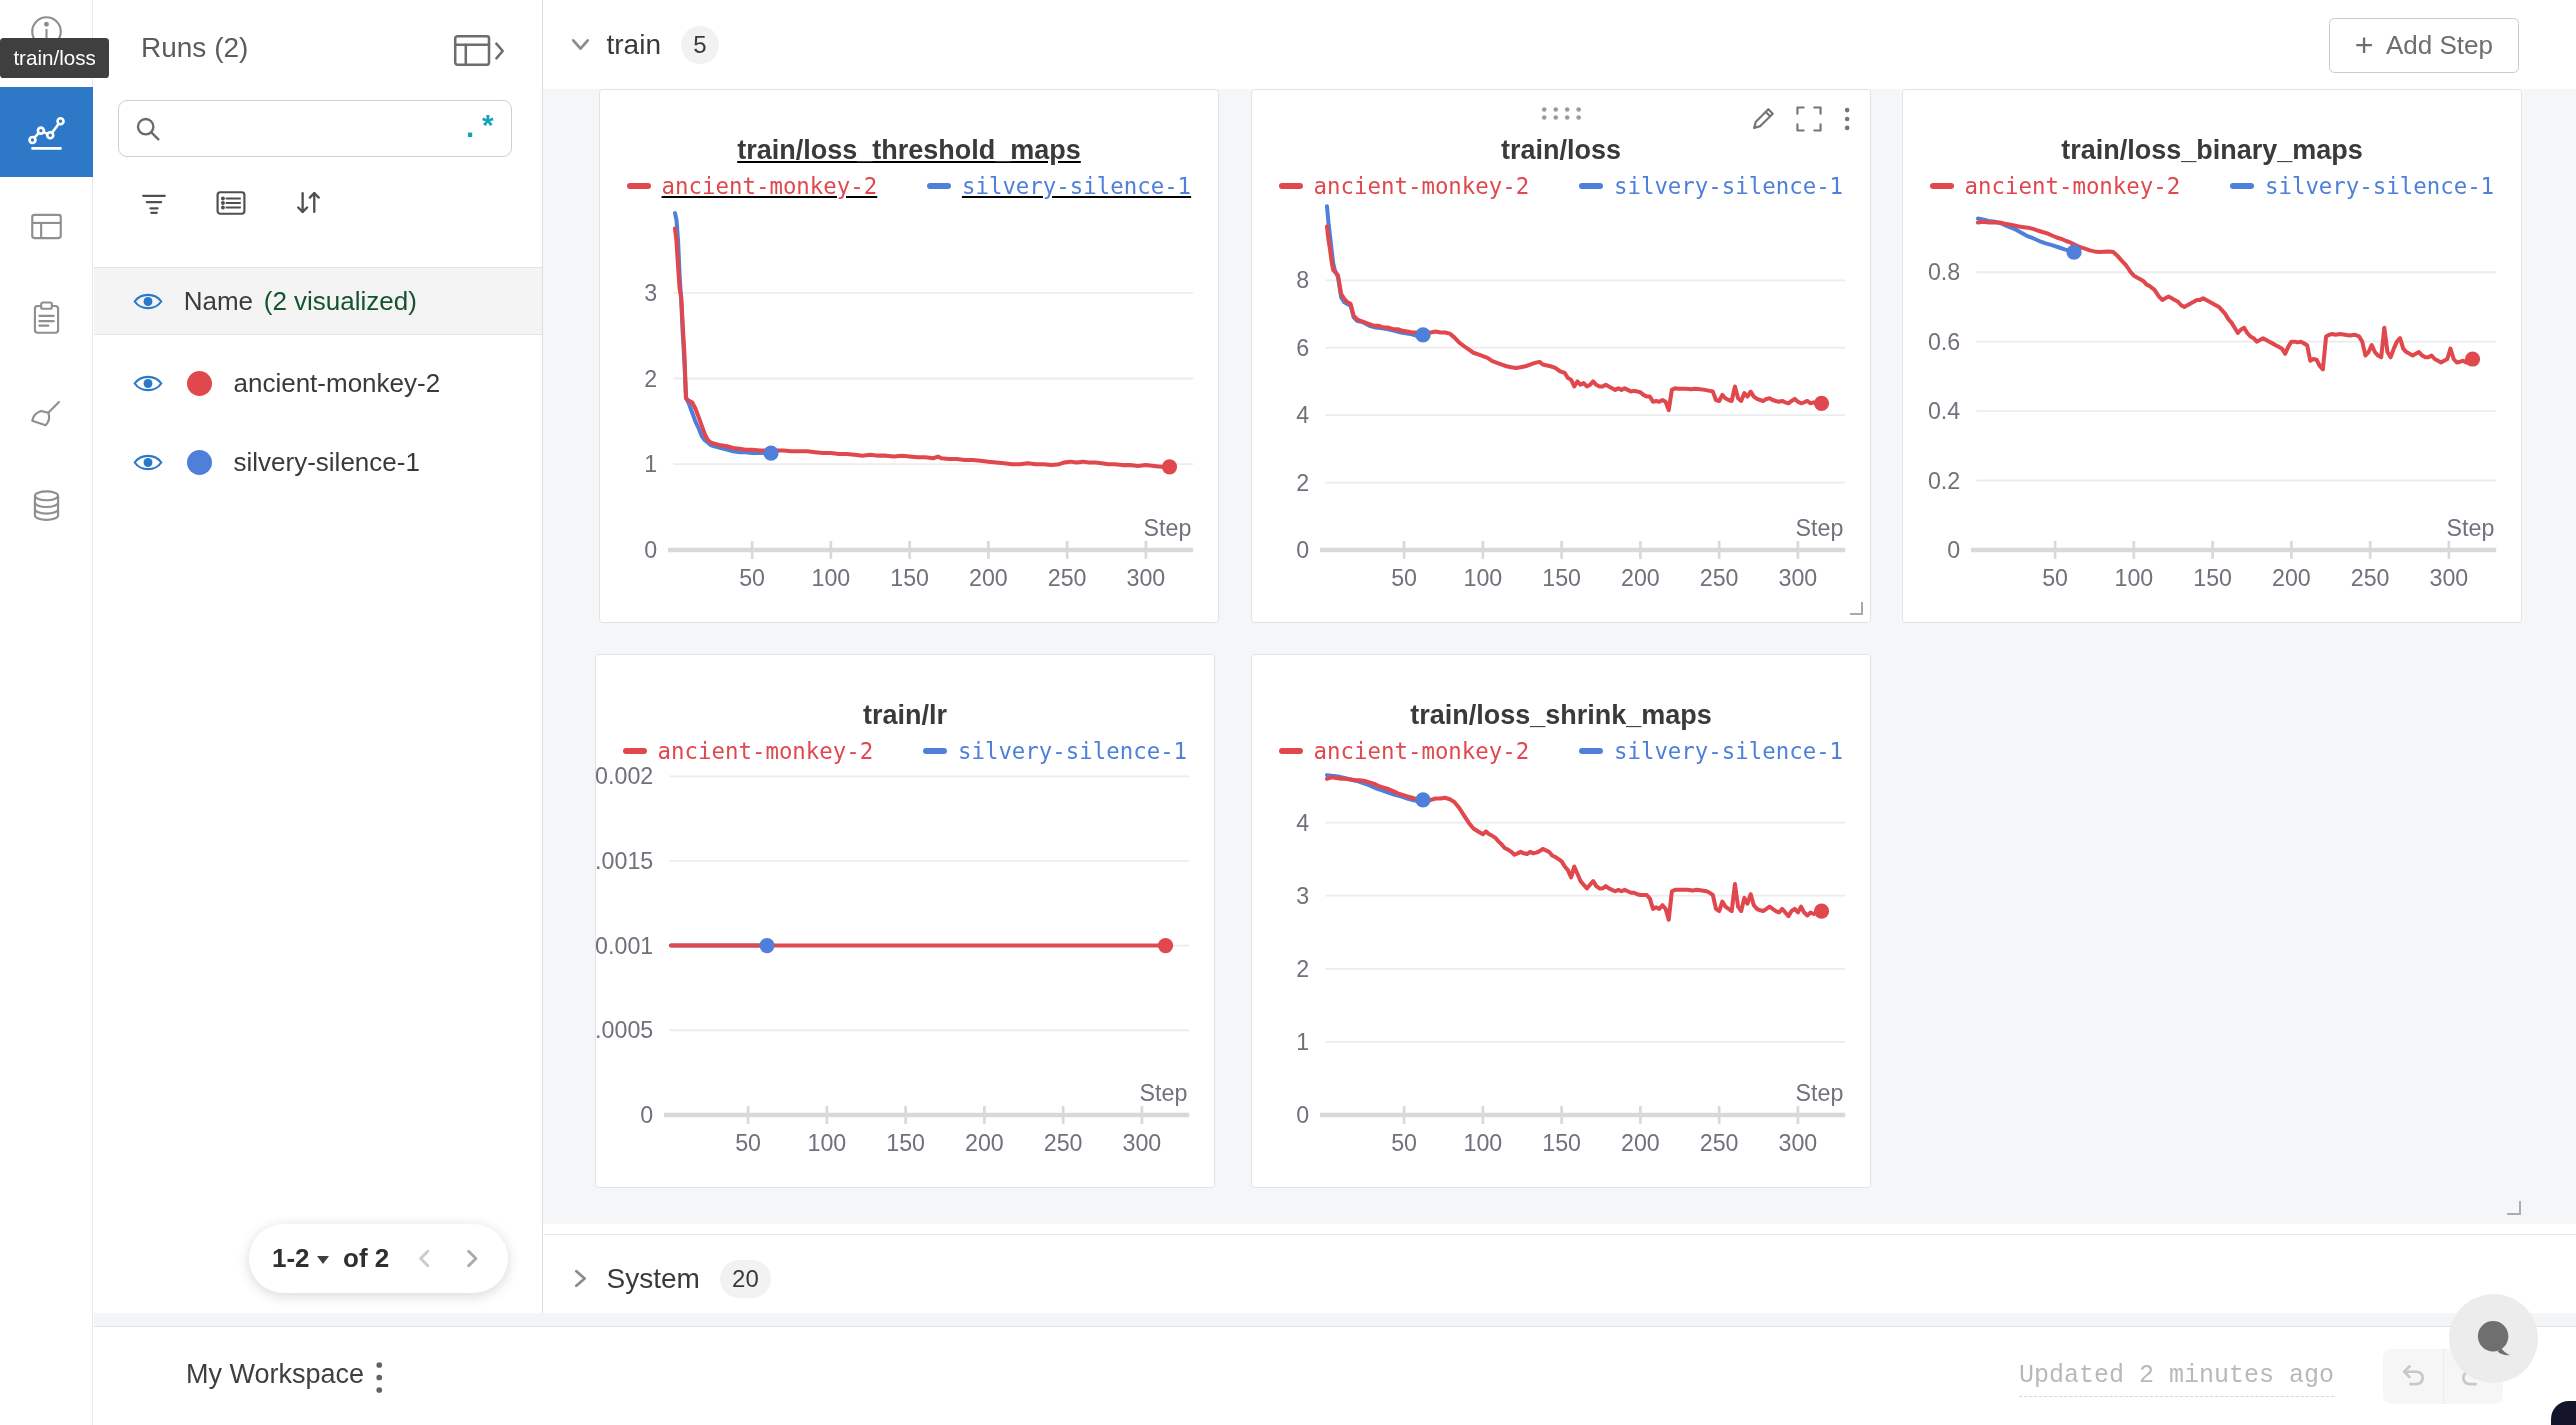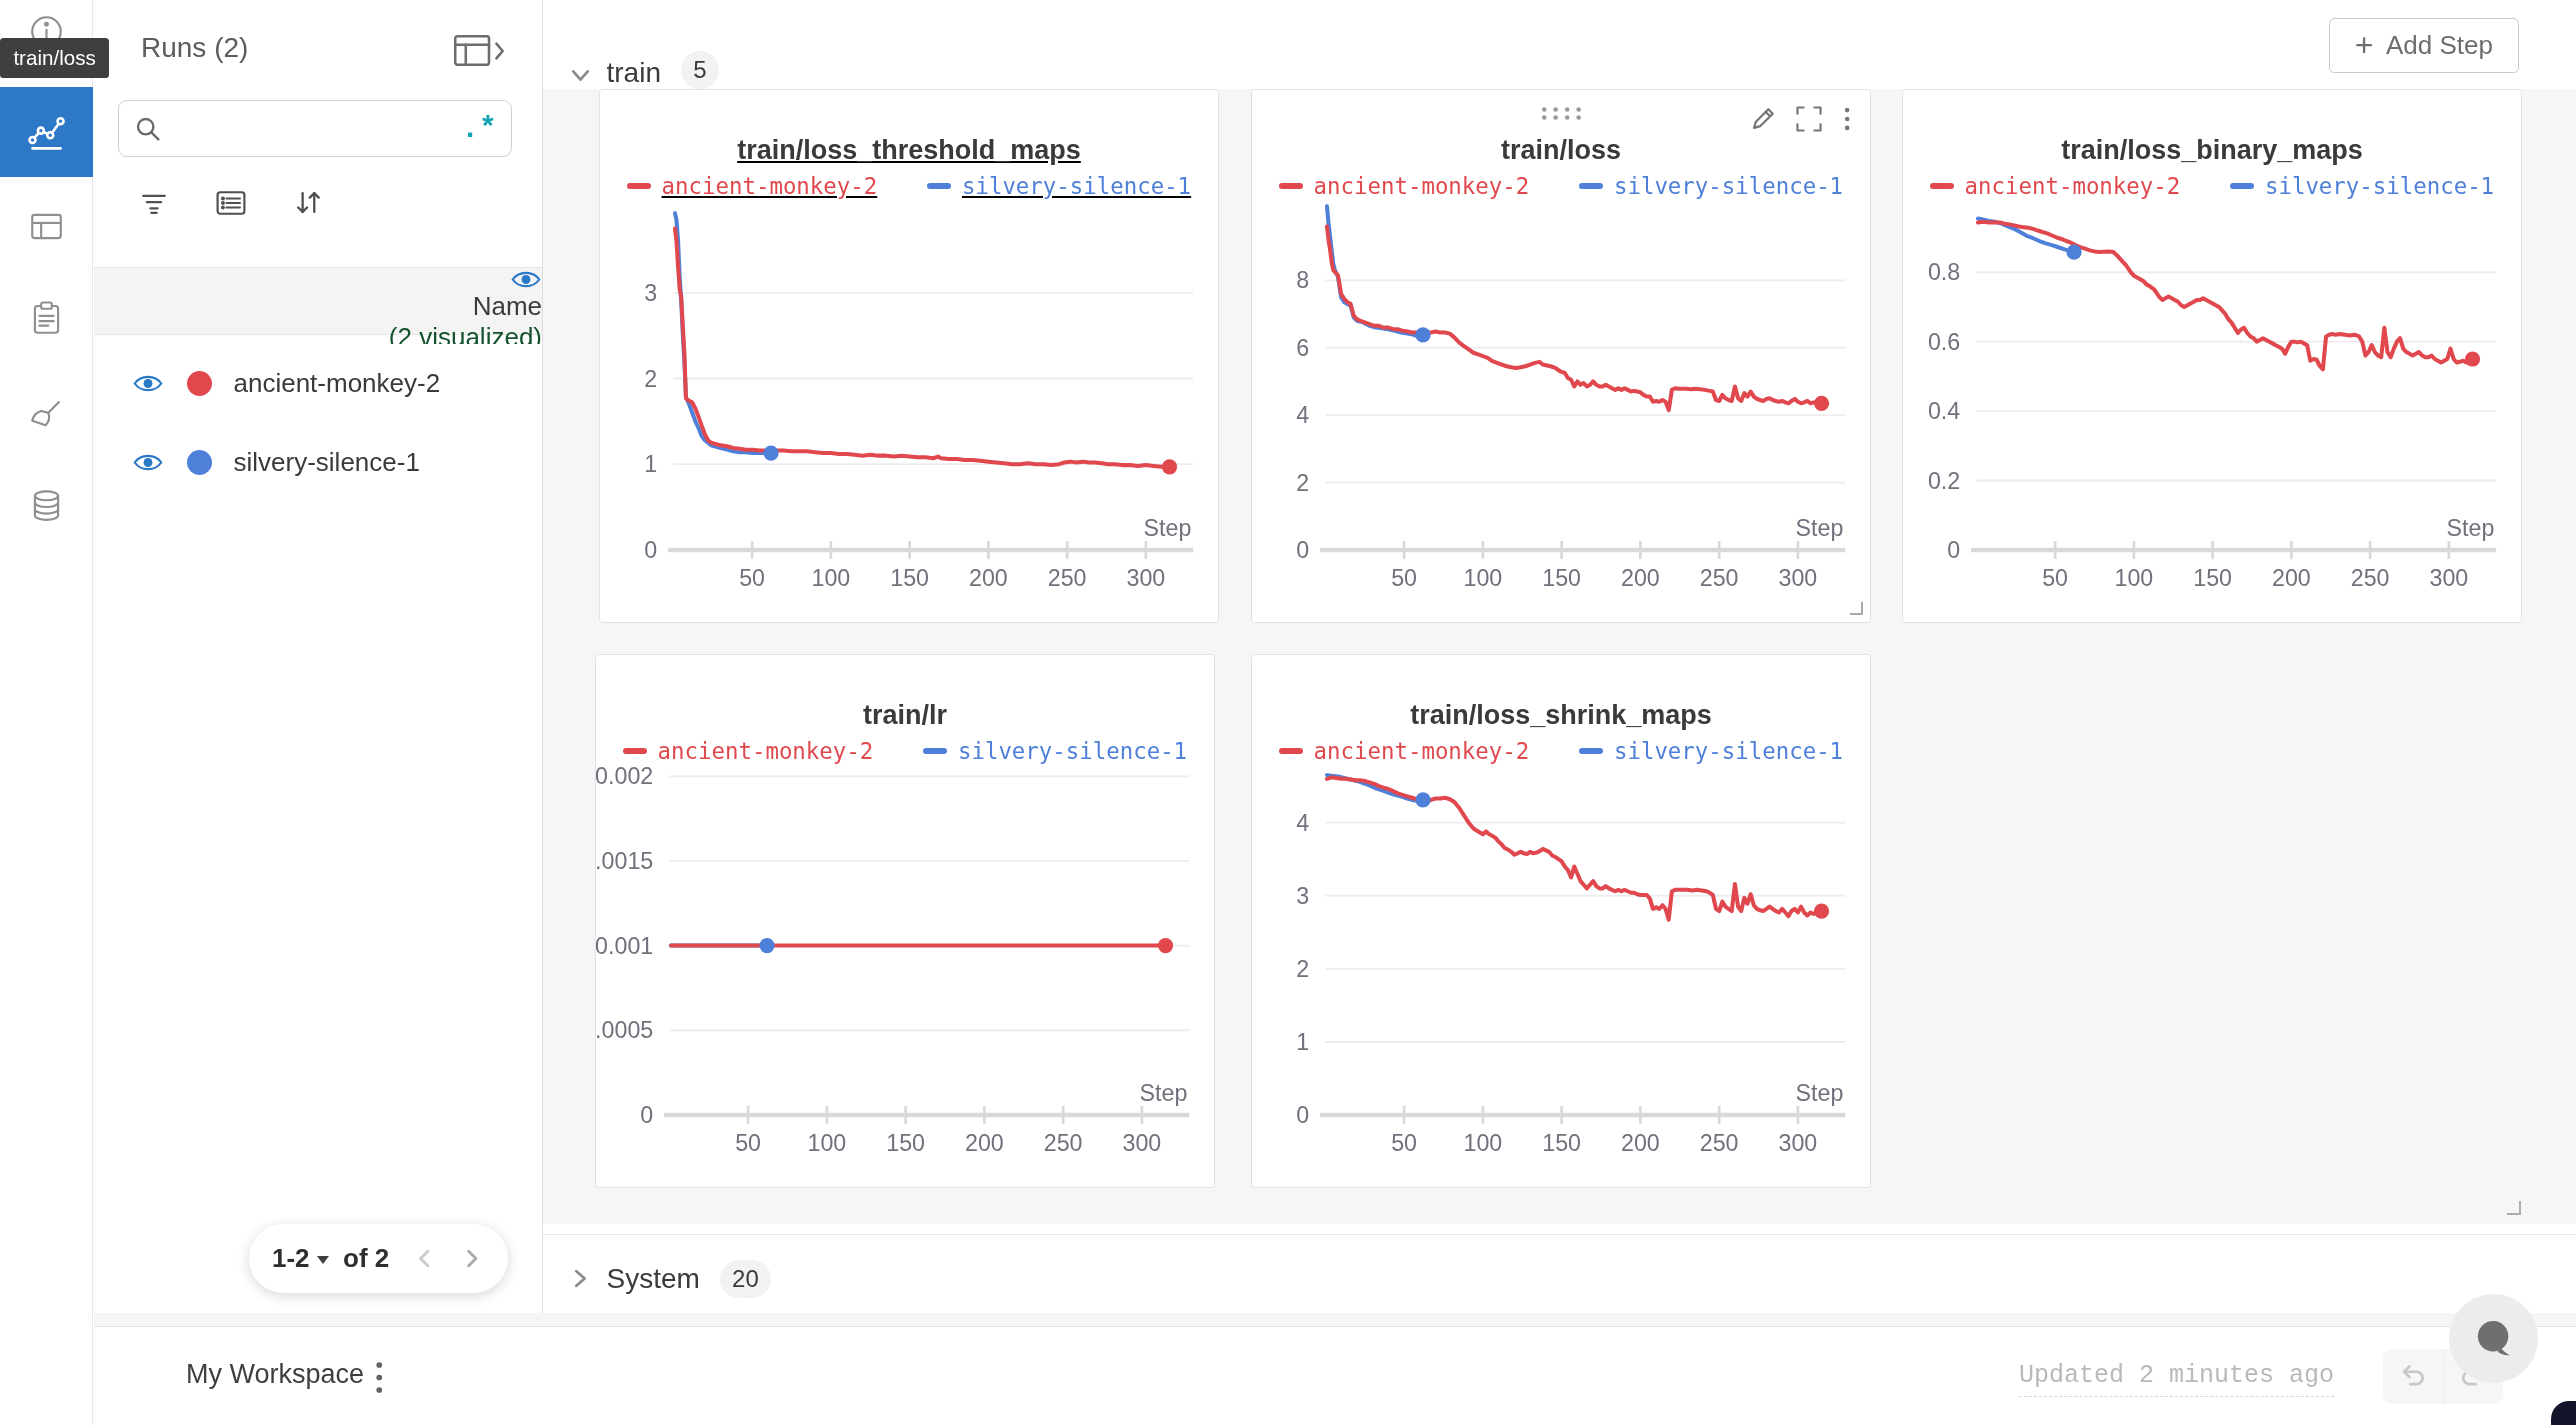--- a/index.html
+++ b/index.html
@@ -24,41 +24,41 @@
                 border:1.3px solid #cfcfcf; border-radius:9px; background:#fff;
                 display:flex; align-items:center; padding:0 14.3px; }
   .search-box input { flex:1; border:none; outline:none; font-size:23px; color:#333;
                       font-family:"Liberation Sans",sans-serif; }
   .regex-btn { color:#12a3b4; font-family:"Liberation Mono",monospace; font-weight:bold;
                font-size:29.5px; line-height:18px; }
   .filter-row { position:absolute; left:43px; top:186px; display:flex; gap:43px; color:#4f4f4f; }
   .filter-row .f-ic { width:34px; height:34px; }
   .list-header { position:absolute; left:0; top:267px; width:100%; height:68px; background:#f4f4f4;
                  border-top:0.9px solid #e4e4e4; border-bottom:0.9px solid #e4e4e4;
-                 display:flex; align-items:flex-end; padding-left:38px;flex-direction:column; }
+                 display:flex; align-items:center; padding-left:38px; }
   .list-header .hdr-name { font-size:26px; color:#3c3c3c; margin-left:19.7px; }
   .list-header .hdr-vis { font-size:26px; color:#14532d; margin-left:10.7px; }
   .run-row { position:absolute; left:0; width:100%; height:79px; display:flex;
              align-items:center; padding-left:38px; background:#fff; }
   .run-dot { width:25px; height:25px; border-radius:50%; margin-left:23px; }
   .run-name { font-size:26px; color:#3a3a3a; margin-left:21.5px; }
   .eye { width:32px; height:23px; flex:none; }
   .pagination { position:absolute; left:155px; top:1224px; width:259px; height:69px;
                 background:#fff; border-radius:36px; box-shadow:0 2.7px 12.5px rgba(0,0,0,.16);
                 display:flex; align-items:center; padding:0 23px; z-index:6;font-weight:bold; }
   .pag-range { font-size:26px; color:#2f2f2f; }
   .pag-caret { width:0; height:0; border-left:6.3px solid transparent; border-right:6.3px solid transparent;
                border-top:8px solid #3f3f3f; margin:3.6px 0 0 7.2px; }
   .pag-of { font-size:26px; color:#2f2f2f; margin-left:14.3px; }
   .pag-chev { width:21.5px; height:23px; margin-left:25px; }
 
   
   .main { position:absolute; left:543px; top:0; width:2033px; height:1426px; background:#fff; }
   .sect-head { position:absolute; left:0; width:100%; height:89px; background:#fff;
-               display:flex; align-items:flex-end; }
+               display:flex; align-items:center; }
   .sect-chev { width:27px; height:27px; margin-left:24px; color:#8b8b8b; }
   .sect-name { font-size:28px; color:#3a3a3a; margin-left:12.5px; }
   .badge { background:#f2f2f2; color:#3a3a3a; font-size:24px; border-radius:19.7px;
            min-width:38px; height:38px; display:flex; align-items:center; justify-content:center;
            margin-left:19.7px; padding:0 12.5px; }
   .add-panel { position:absolute; right:57px; top:18px; height:55px; padding:0 25px;
                border:0.9px solid #c9c9c9; border-radius:5.4px; background:#fff;
                display:flex; align-items:center; gap:12.5px; font-size:26px; color:#6e6e6e; cursor:pointer; }
   .add-plus { font-size:32px; font-weight:400; line-height:27px; color:#6e6e6e; }
   .panel-grid { position:absolute; left:0; top:89px; width:100%; height:1135px; background:#f5f6f8; }

